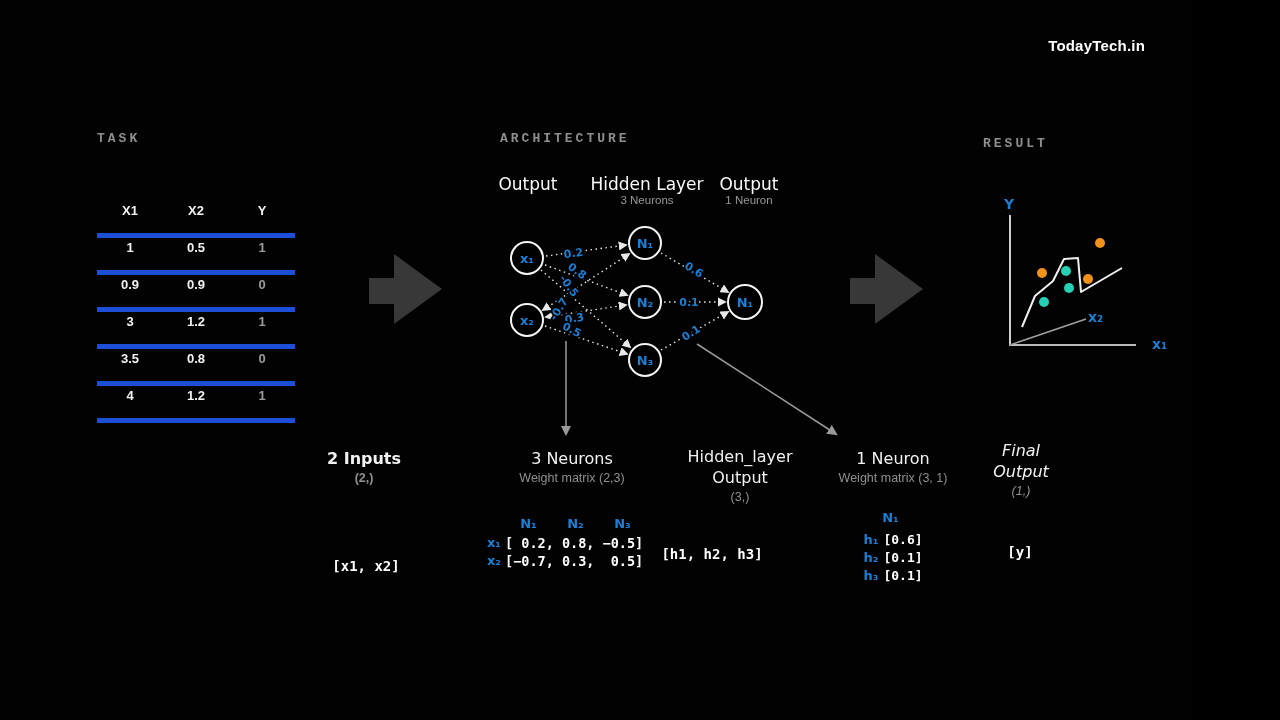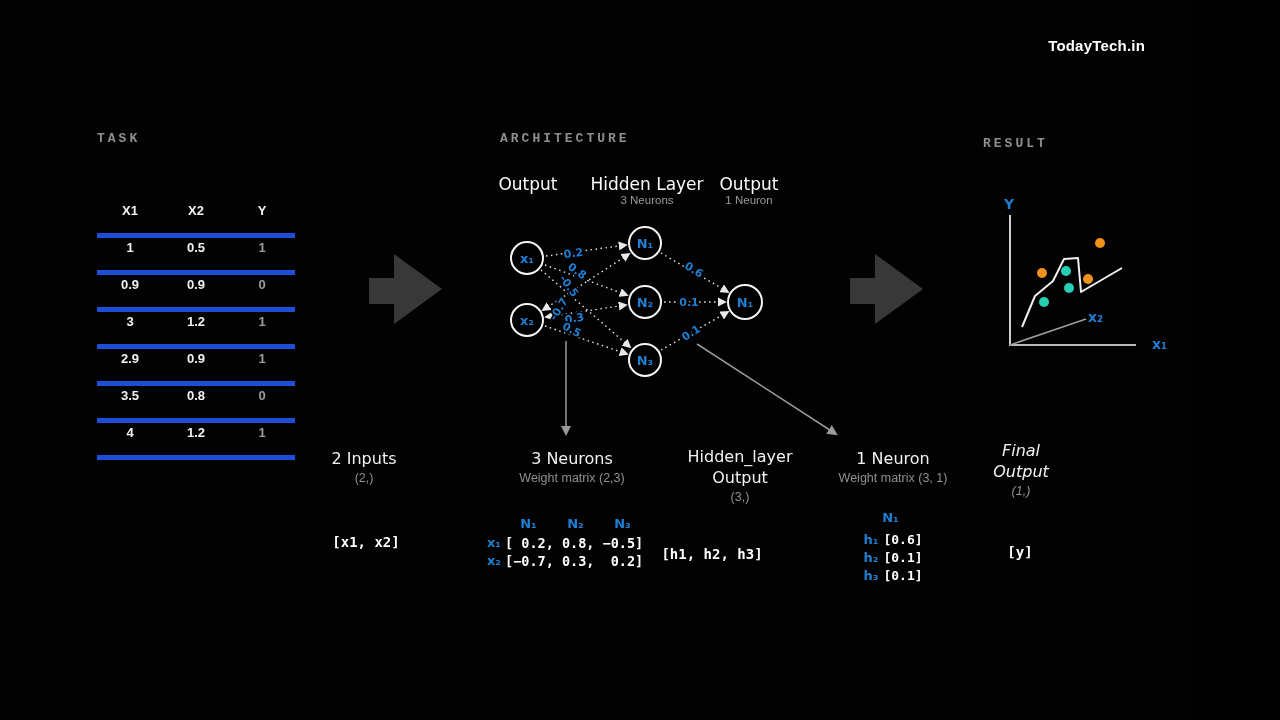--- a/index.html
+++ b/index.html
@@ -65,25 +65,20 @@
           <td>0.9</td>
           <td>0.9</td>
           <td class="dim">0</td>
         </tr>
       <tr>
           <td>3</td>
           <td>1.2</td>
           <td class="dim">1</td>
         </tr>
       <tr>
-          <td>2.9</td>
-          <td>0.9</td>
-          <td class="dim">1</td>
-        </tr>
-      <tr>
           <td>3.5</td>
           <td>0.8</td>
           <td class="dim">0</td>
         </tr>
       <tr>
           <td>4</td>
           <td>1.2</td>
           <td class="dim">1</td>
         </tr>
     </tbody>
@@ -174,43 +169,43 @@
           <circle cx="1066" cy="271" r="5" fill="#25d0b5"></circle>
           <circle cx="1069" cy="288" r="5" fill="#25d0b5"></circle>
           <circle cx="1044" cy="302" r="5" fill="#25d0b5"></circle>
         </g>
       <text class="axis-label" x="1004" y="209">Y</text>
       <text class="axis-label" x="1088" y="322">x₂</text>
       <text class="axis-label" x="1152" y="349">x₁</text>
     </g>
   </svg>
 
-  <div class="abs ctr" style="left:364px;top:448px;">
+  <div class="abs ctr" style="left:364px;top:448px;font-weight:bold;">
     <div class="blk-title">2 Inputs</div>
     <div class="blk-sub">(2,)</div>
   </div>
-  <div class="abs ctr mono" style="left:366px;top:534px;">[x1, x2]</div>
+  <div class="abs ctr mono" style="left:366px;top:558px;">[x1, x2]</div>
 
   <div class="abs ctr" style="left:572px;top:448px;">
     <div class="blk-title">3 Neurons</div>
     <div class="blk-sub">Weight matrix (2,3)</div>
   </div>
   <div class="abs" style="left:483px;top:516px;">
     <div class="mtx-cols">
       <span class="mtx-col blue">N₁</span>
       <span class="mtx-col blue">N₂</span>
       <span class="mtx-col blue">N₃</span>
     </div>
     <div class="mtx-row">
       <span class="mtx-rowlabel blue">x₁</span>
       <span class="mtx">[ 0.2, 0.8, −0.5]</span>
     </div>
     <div class="mtx-row">
       <span class="mtx-rowlabel blue">x₂</span>
-      <span class="mtx">[−0.7, 0.3,  0.2]</span>
+      <span class="mtx">[−0.7, 0.3,  0.5]</span>
     </div>
   </div>
 
   <div class="abs ctr" style="left:740px;top:446px;">
     <div class="blk-title">Hidden_layer</div>
     <div class="blk-title">Output</div>
     <div class="blk-sub">(3,)</div>
   </div>
   <div class="abs ctr mono" style="left:712px;top:546px;">[h1, h2, h3]</div>
 

